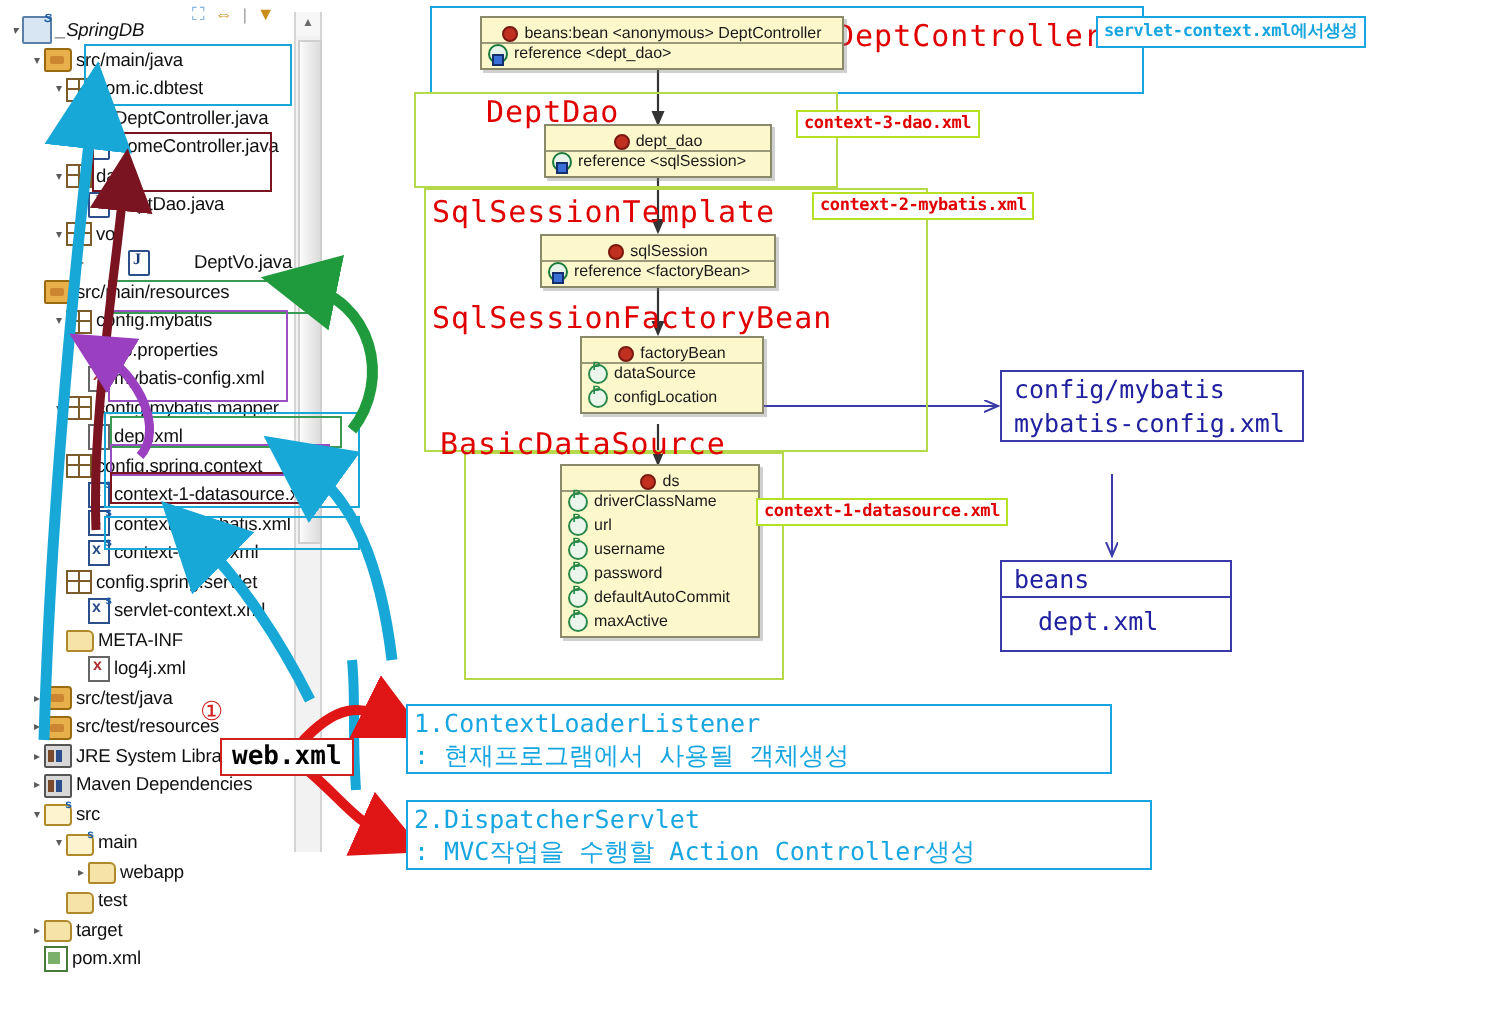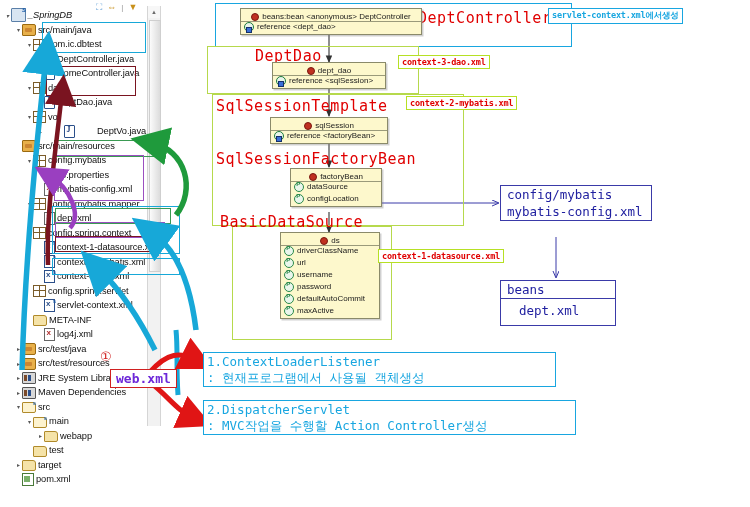--- a/index.html
+++ b/index.html
@@ -91,21 +91,21 @@
        padding:1px 3px;white-space:nowrap;letter-spacing:-0.2px;}
   .tag.blue{border-color:#18a6e0;color:#18a6e0;}
   .note{position:absolute;border:1.2px solid #3a3aa8;color:#2020a0;background:#fff;
         font-family:"DejaVu Sans Mono","Liberation Mono",monospace;font-size:12.5px;white-space:nowrap;}
   .note .ln{padding:1px 6px;}
   .note .sep{border-top:1.2px solid #3a3aa8;}
 
   .bottomnote{position:absolute;border:1.2px solid #18a6e0;color:#18a6e0;background:#fff;
               font-family:"DejaVu Sans Mono","Liberation Mono",monospace;font-size:12.5px;white-space:nowrap;
               padding:1px 3px;line-height:1.25;}
-  .webxml{position:absolute;border:1.3px solid #d02020;color:#6d28d9;background:#fff;
+  .webxml{position:absolute;border:1.3px solid #d02020;color:#000000;background:#fff;
           font-family:"DejaVu Sans Mono","Liberation Mono",monospace;font-size:13px;font-weight:bold;
           padding:1px 5px;}
   .circ1{position:absolute;color:#d02020;font-size:13px;font-family:"DejaVu Sans",sans-serif;}
 </style>
 </head>
 <body>
 
 <div id="root">
 
   <div id="explorer">
@@ -384,21 +384,21 @@
       <path d="M556,237 L556,277" stroke="#3a3aa8" stroke-width="1" fill="none" marker-end="url(#ah-navy)"></path>
     </g>
   </svg>
 
   <div class="region cyan" style="left:215px;top:3px;width:355px;height:42px;"></div>
   <div class="region" style="left:207px;top:46px;width:210px;height:46px;"></div>
   <div class="region" style="left:212px;top:94px;width:250px;height:130px;"></div>
   <div class="region" style="left:232px;top:226px;width:158px;height:112px;"></div>
 
   <div class="cls-title" style="left:418px;top:9px;">DeptController</div>
-  <div class="cls-title" style="left:243px;top:47px;margin-left:12px;">DeptDao</div>
+  <div class="cls-title" style="left:243px;top:47px;">DeptDao</div>
   <div class="cls-title" style="left:216px;top:97px;">SqlSessionTemplate</div>
   <div class="cls-title" style="left:216px;top:150px;">SqlSessionFactoryBean</div>
   <div class="cls-title" style="left:220px;top:213px;">BasicDataSource</div>
 
   <div class="bean" style="left:240px;top:8px;width:180px;">
     <div class="hdr">
       <span class="dot-red"></span>
       <span>beans:bean &lt;anonymous&gt; DeptController</span>
     </div>
     <div class="bdy">

